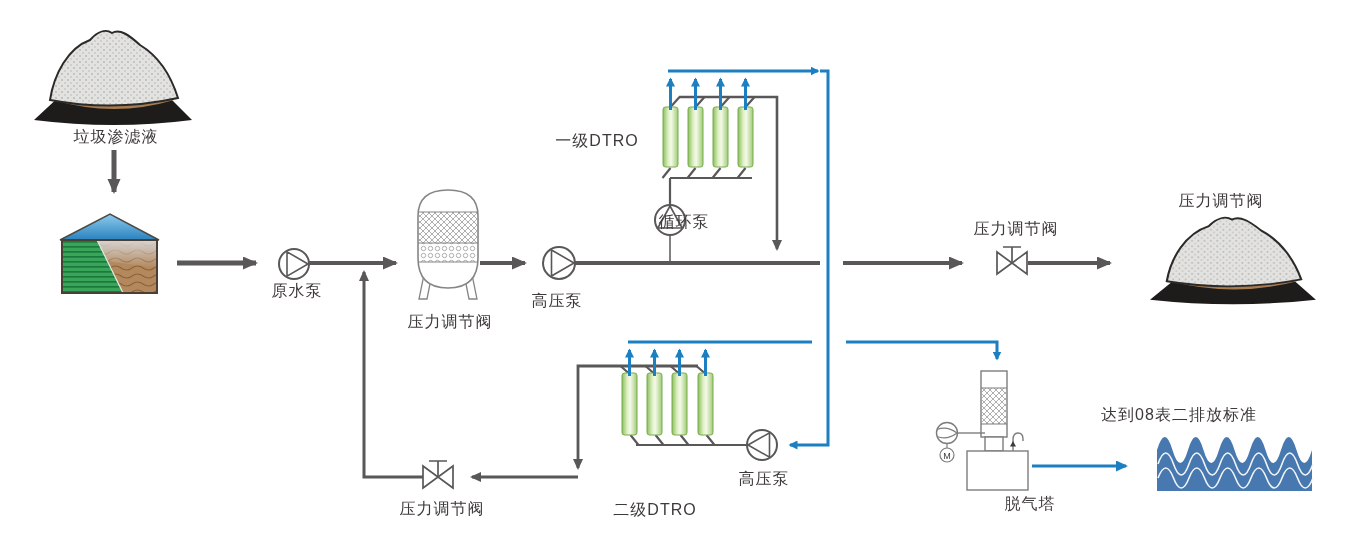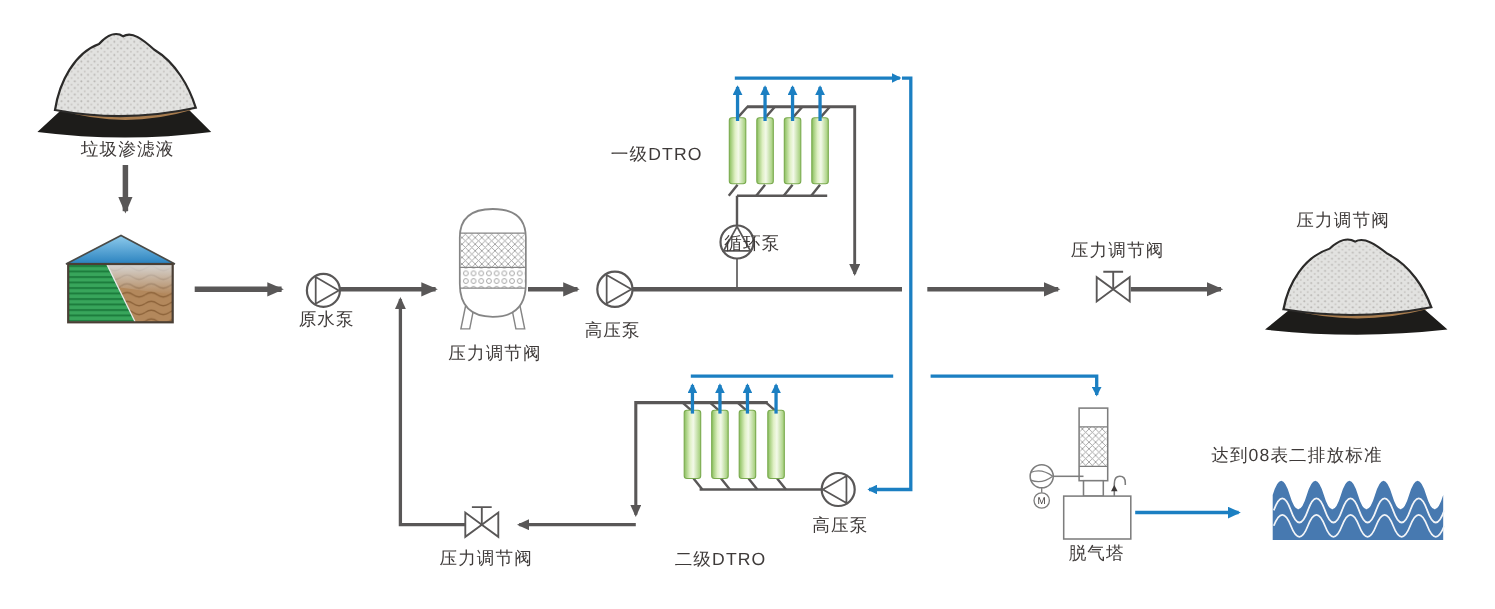--- a/index.html
+++ b/index.html
@@ -226,15 +226,15 @@
 <div class="lbl" style="left:297px;top:281px">原水泵</div>
 <div class="lbl" style="left:450px;top:312px">压力调节阀</div>
 <div class="lbl" style="left:557px;top:291px">高压泵</div>
 <div class="lbl" style="left:597px;top:131px">一级DTRO</div>
 <div class="lbl" style="left:684px;top:212px">循环泵</div>
 <div class="lbl" style="left:1016px;top:219px">压力调节阀</div>
 <div class="lbl" style="left:1221px;top:191px">压力调节阀</div>
 <div class="lbl" style="left:655px;top:500px">二级DTRO</div>
 <div class="lbl" style="left:764px;top:469px">高压泵</div>
 <div class="lbl" style="left:442px;top:499px">压力调节阀</div>
-<div class="lbl" style="left:997px;top:494px">脱气塔</div>
+<div class="lbl" style="left:1030px;top:494px">脱气塔</div>
 <div class="lbl" style="left:1179px;top:405px">达到08表二排放标准</div>
 </div>
 
 </body></html>

